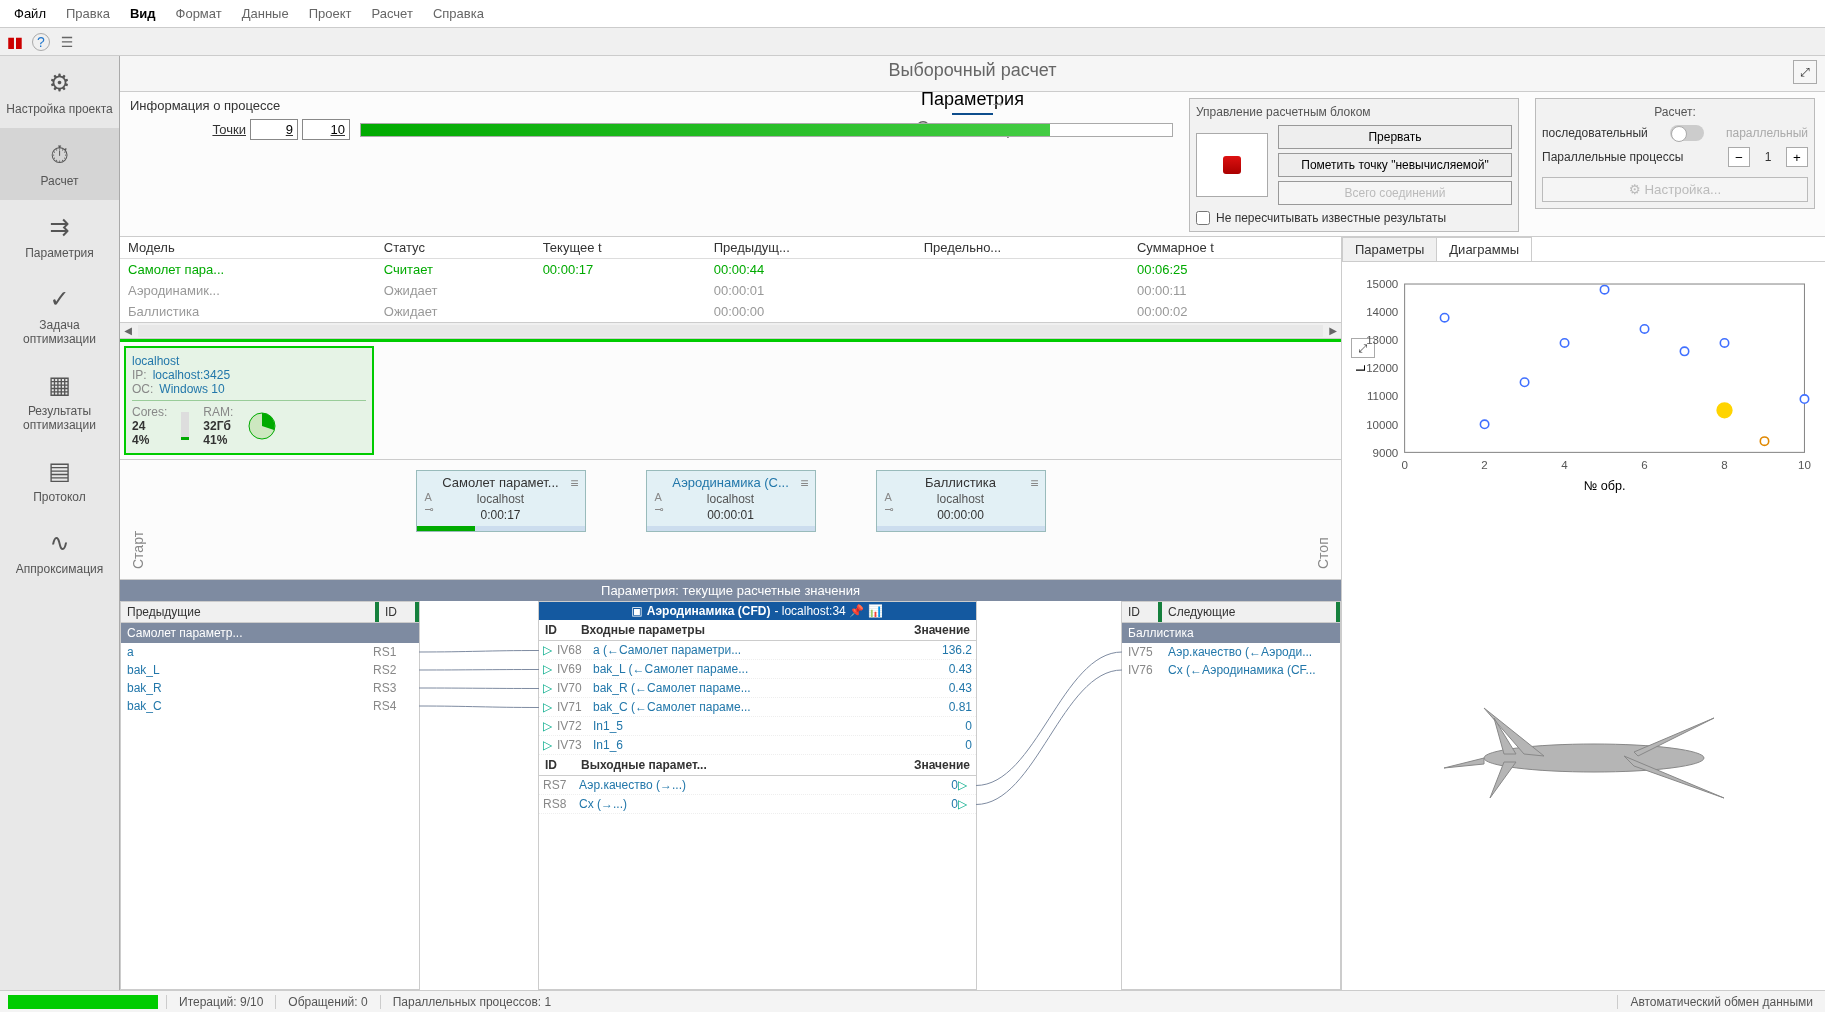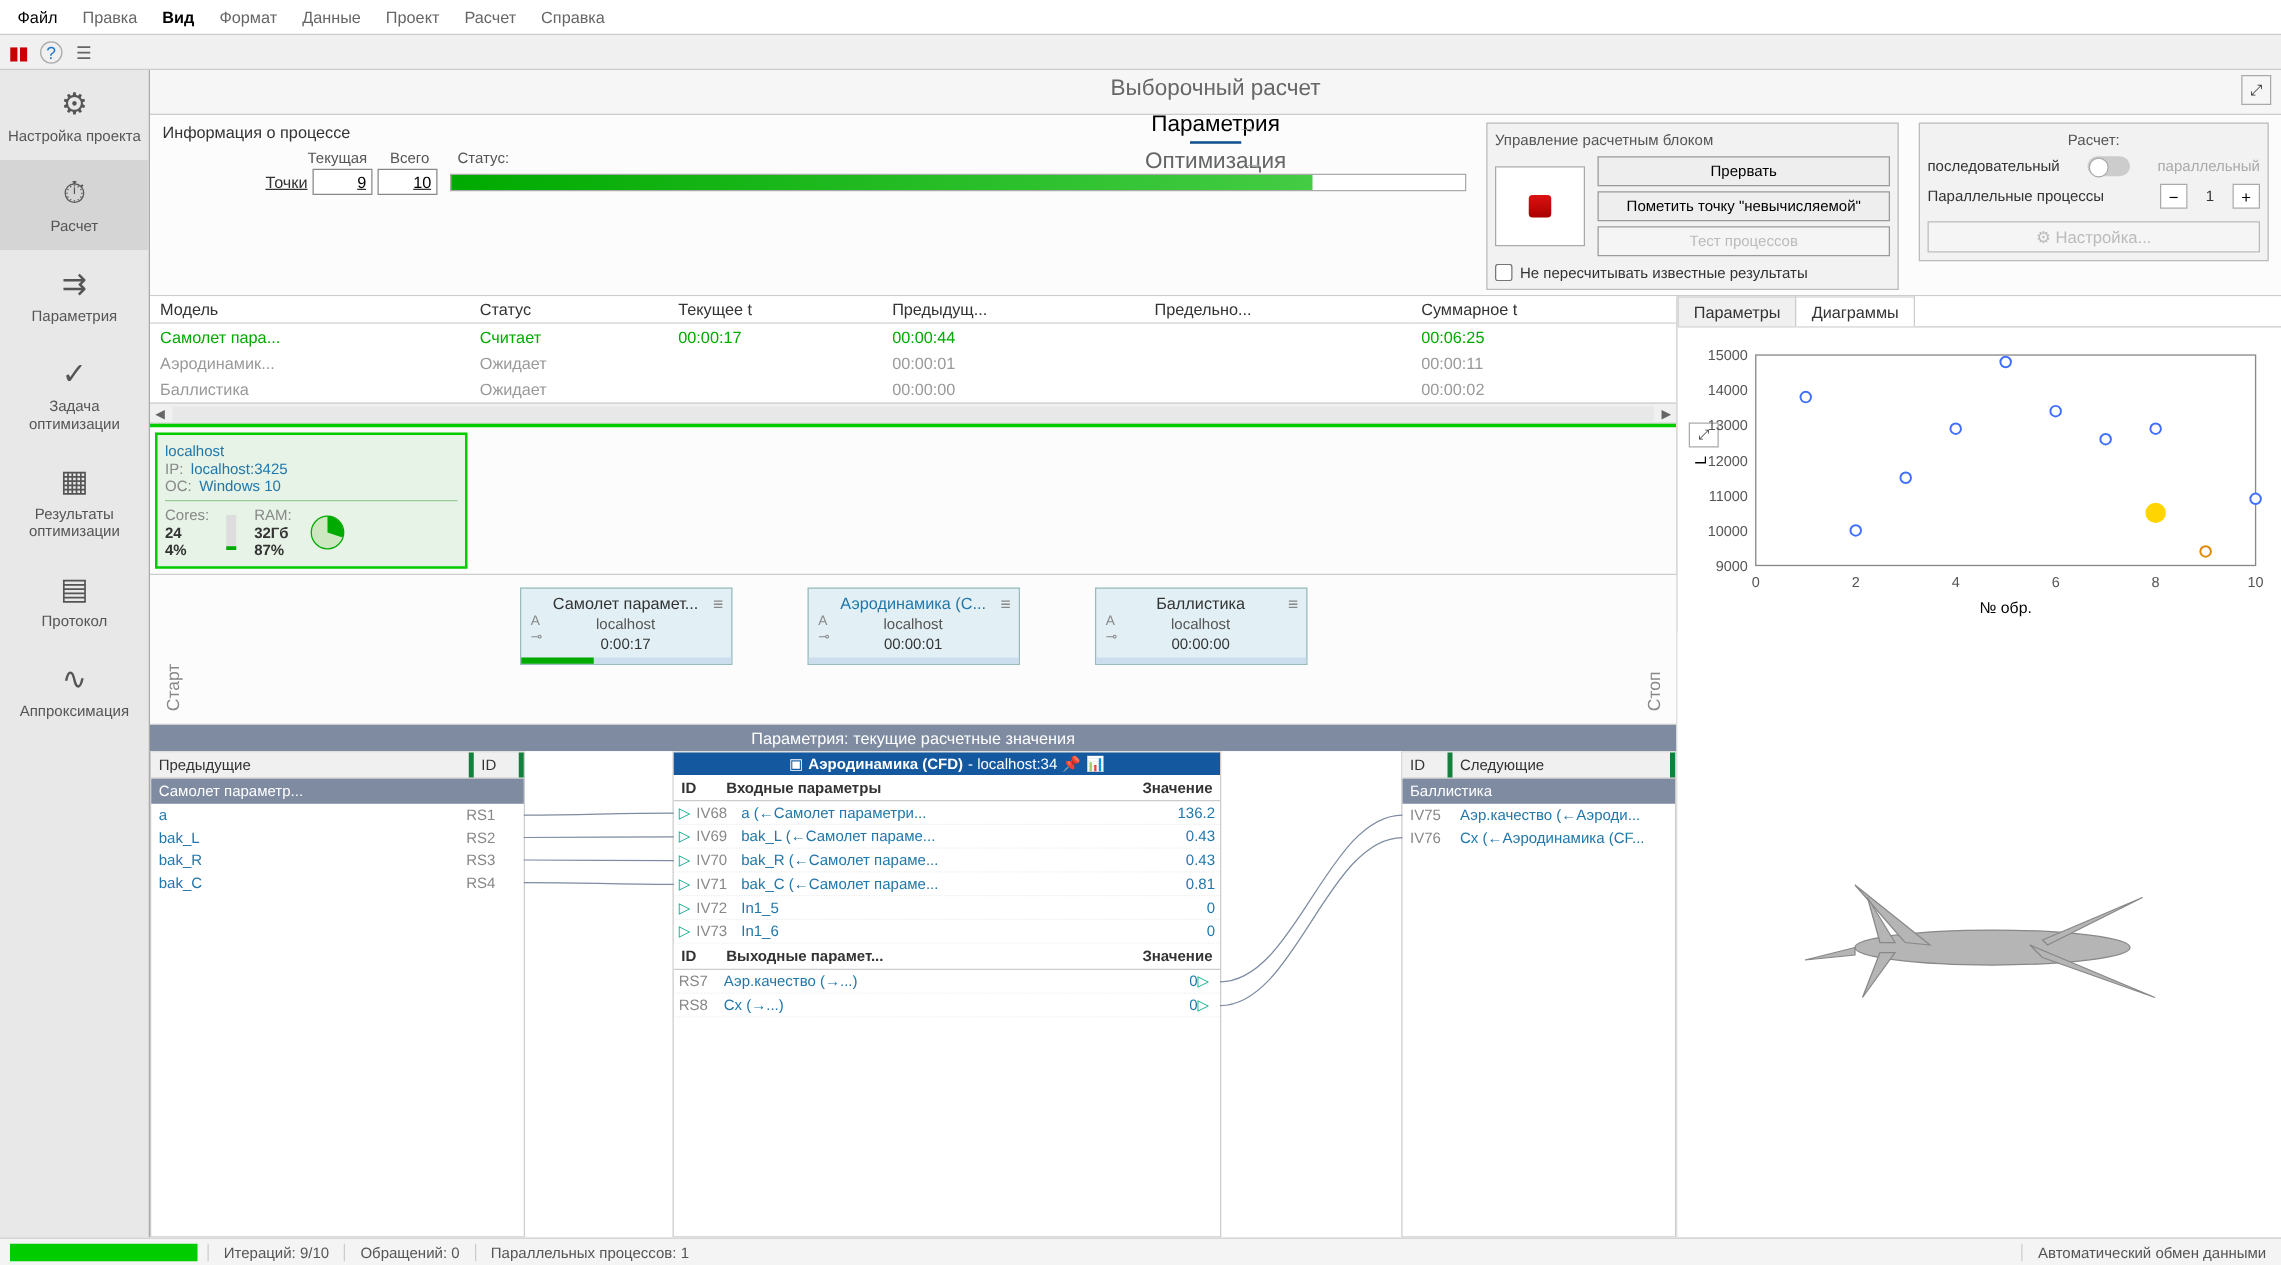--- a/index.html
+++ b/index.html
@@ -214,45 +214,40 @@
 
         <div class="tab">Выборочный расчет</div>
           <div class="tab active">Параметрия<span class="arrow">→</span></div>
           <div class="tab">Оптимизация<span class="arrow">→</span></div>
           <div class="collapse-icon" style="position:absolute;right:2px;top:4px;">⤢</div>
       </div>
 
       <div class="proc-row">
         <div class="proc-left">
           <div class="proc-title">Информация о процессе</div>
-          <div class="pts-header">
-            <span style="width:62px;">Текущая</span>
-            <span style="width:50px;">Всего</span>
-            <span>Статус:</span>
-          </div>
           <div class="points-row">
             <span class="points-label">Точки</span>
             <input value="9" style="">
             <input value="10" style="">
             <div class="progress">
                 <div class="progress-fill"></div>
               </div>
           </div>
         </div>
 
         <div class="control-block">
           <div class="cb-title">Управление расчетным блоком</div>
           <div class="cb-body">
             <div class="stop-box">
                 <div class="stop-sq"></div>
               </div>
             <div class="cb-btns">
               <button>Прервать</button>
               <button>Пометить точку "невычисляемой"</button>
-              <button class="disabled">Тест процессов</button>
+              <button class="disabled">Всего соединений</button>
             </div>
           </div>
           <label class="cb-check">
             <input type="checkbox" style="">
             <span>Не пересчитывать известные результаты</span>
           </label>
         </div>
 
         <div class="calc-block">
           <div class="calc-title">Расчет:</div>
@@ -341,21 +336,21 @@
                 <div class="host-stats">
                   <div>
                     <div class="lbl">Cores:</div>
                     <div><b>24</b></div>
                     <div><b>4%</b></div>
                   </div>
                   <span class="bar-v"></span>
                   <div>
                     <div class="lbl">RAM:</div>
                     <div><b>32Гб</b></div>
-                    <div><b>87%</b></div>
+                    <div><b>41%</b></div>
                   </div>
                   <svg width="30" height="30">
                     <circle cx="15" cy="15" r="13" fill="#cde8c0" stroke="#0a0"></circle>
                     <path d="M15,15 L15,2 A13,13 0 0,1 27,19 Z" fill="#0a0"></path>
                   </svg>
                 </div>
               </div>
               <div class="expand-btn">⤢</div>
             </div>
           </div>

